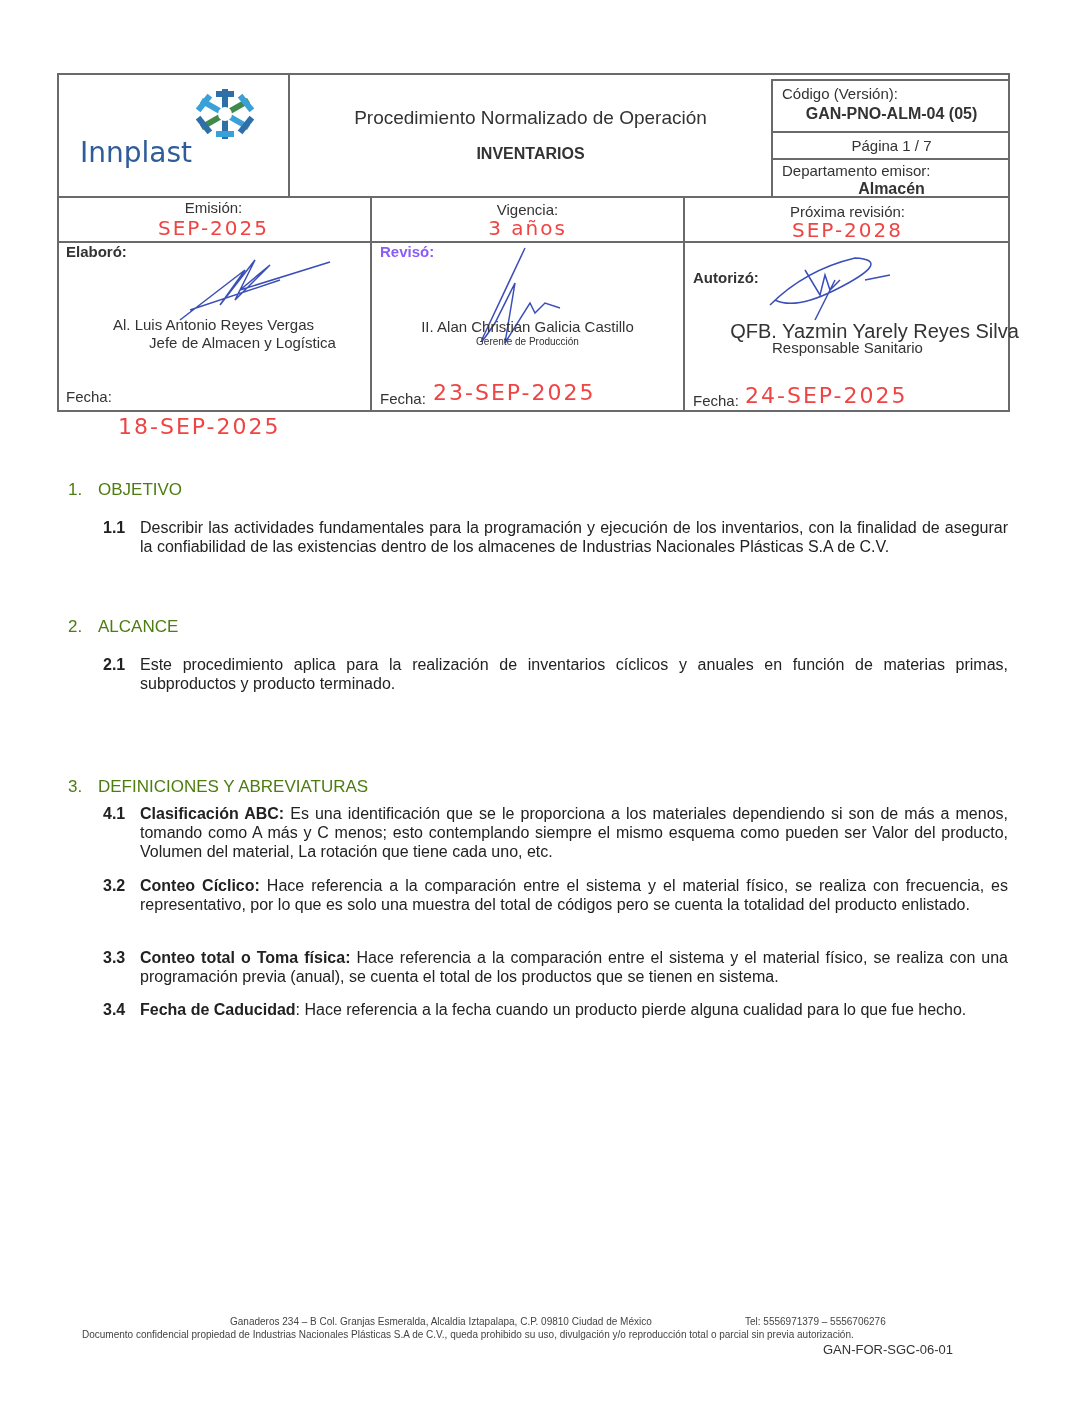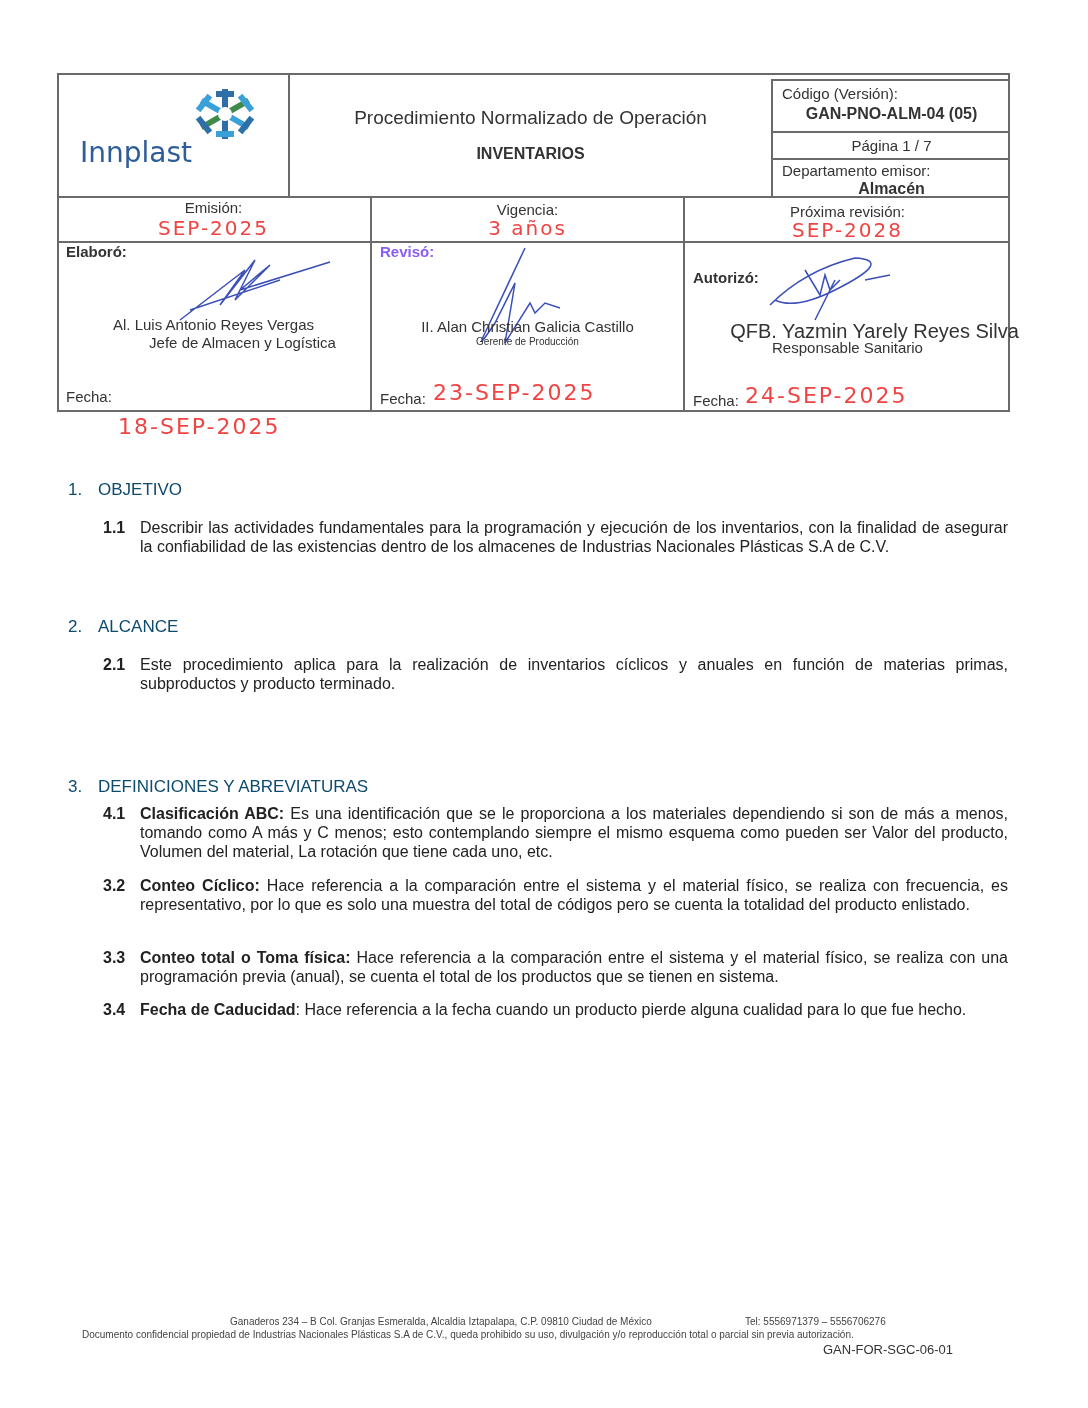--- a/index.html
+++ b/index.html
@@ -8,21 +8,21 @@
       font-family: "Liberation Sans", sans-serif; color: #2a2a2a;
     }
     .abs { position: absolute; }
     .box { position: absolute; border: 2px solid #6a6a6a; box-sizing: border-box; }
     .hl { position: absolute; background: #6a6a6a; height: 2px; }
     .vl { position: absolute; background: #6a6a6a; width: 2px; }
     .hand { font-family: "DejaVu Sans", sans-serif; color: #ef4444; font-weight: normal; letter-spacing: 2px; }
     .sig { position: absolute; }
     .center { text-align: center; }
     .label { font-size: 15px; color: #333; }
-    .sec-title { position: absolute; left: 68px; font-size: 17px; color: #0c4a6e; }
+    .sec-title { position: absolute; left: 68px; font-size: 17px; color: #4d7c0f; }
     .sec-title .num { display: inline-block; width: 30px; }
     .item { position: absolute; left: 103px; width: 905px; font-size: 16px; line-height: 19px; color: #222; }
     .item .inum { position: absolute; left: 0; top: 0; font-weight: bold; }
     .item .itext { margin-left: 37px; text-align: justify; }
     .item .term { font-weight: bold; }
     .footer { position: absolute; font-size: 10px; color: #444; white-space: nowrap; }
   </style>
 </head>
 <body>
 

